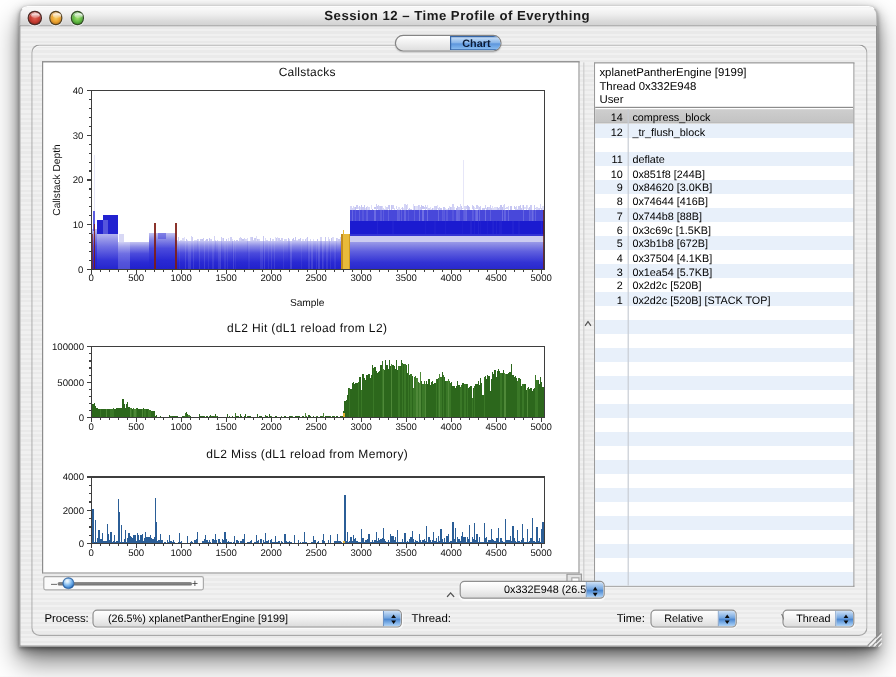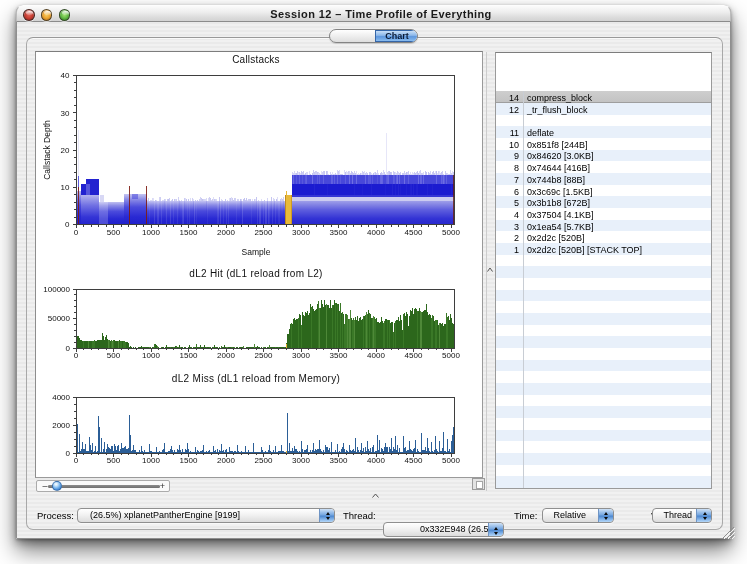--- a/index.html
+++ b/index.html
@@ -1492,20 +1492,21 @@
       <text x="302.5" y="411" font-size="8" text-anchor="middle" fill="#111">3500</text>
       <text x="340.0" y="411" font-size="8" text-anchor="middle" fill="#111">4000</text>
       <text x="377.5" y="411" font-size="8" text-anchor="middle" fill="#111">4500</text>
       <text x="415.0" y="411" font-size="8" text-anchor="middle" fill="#111">5000</text>
     </svg></div>
 <div class="abs vsplit"></div>
 <svg class="abs" style="left:487px;top:267px;" width="6" height="5">
     <path d="M0.5 4.5 L3 1 L5.5 4.5" fill="none" stroke="#555" stroke-width="1"></path>
   </svg>
 <div class="abs listbox">
+ <div class="lhead">xplanetPantherEngine [9199]<br>Thread 0x332E948<br>User</div>
  <div class="lsel"></div>
  <div class="lstripes"></div>
  <div class="ldiv"></div>
  <div class="lrow" style="top:39.0px">
       <span class="lnum">14</span>
       <span class="lname">compress_block</span>
     </div>
     <div class="lrow" style="top:50.7px">
       <span class="lnum">12</span>
       <span class="lname">_tr_flush_block</span>
@@ -1561,21 +1562,21 @@
     <span class="sminus">–</span>
     <span class="splus">+</span>
   </div>
 <div class="abs cornerbox"></div>
 <svg class="abs" style="left:372px;top:492.5px;" width="7" height="5">
     <path d="M0.5 4.5 L3.5 1 L6.5 4.5" fill="none" stroke="#555" stroke-width="1"></path>
   </svg>
 <div class="abs blabel" style="left:37px;top:510px;">Process:</div>
 <div class="abs popup" style="left:77px;top:507.5px;width:258px;padding-left:12px;">(26.5%) xplanetPantherEngine [9199]<span class="parr pup"></span><span class="parr pdn"></span></div>
 <div class="abs blabel" style="left:343px;top:510px;">Thread:</div>
-<div class="abs popup" style="left:383px;top:522px;width:120.5px;padding-left:36px;">0x332E948 (26.5%)<span class="parr pup"></span><span class="parr pdn"></span></div>
+<div class="abs popup" style="left:383px;top:484px;width:120.5px;padding-left:36px;">0x332E948 (26.5%)<span class="parr pup"></span><span class="parr pdn"></span></div>
 <div class="abs blabel" style="left:514px;top:510px;">Time:</div>
 <div class="abs popup" style="left:541.5px;top:507.5px;width:72px;">Relative<span class="parr pup"></span><span class="parr pdn"></span></div>
 <div class="abs blabel" style="left:651px;top:510px;">View:</div>
 <div class="abs popup" style="left:651.5px;top:507.5px;width:60.5px;">Thread<span class="parr pup"></span><span class="parr pdn"></span></div>
 <svg class="abs" style="left:721px;top:525px;" width="14" height="14">
 <g stroke-width="1">
       <line x1="2" y1="13" x2="13" y2="2" stroke="#8f8f8f"></line>
       <line x1="3" y1="14" x2="14" y2="3" stroke="#f5f5f5"></line>
 <line x1="6" y1="13" x2="13" y2="6" stroke="#8f8f8f"></line>
       <line x1="7" y1="14" x2="14" y2="7" stroke="#f5f5f5"></line>

